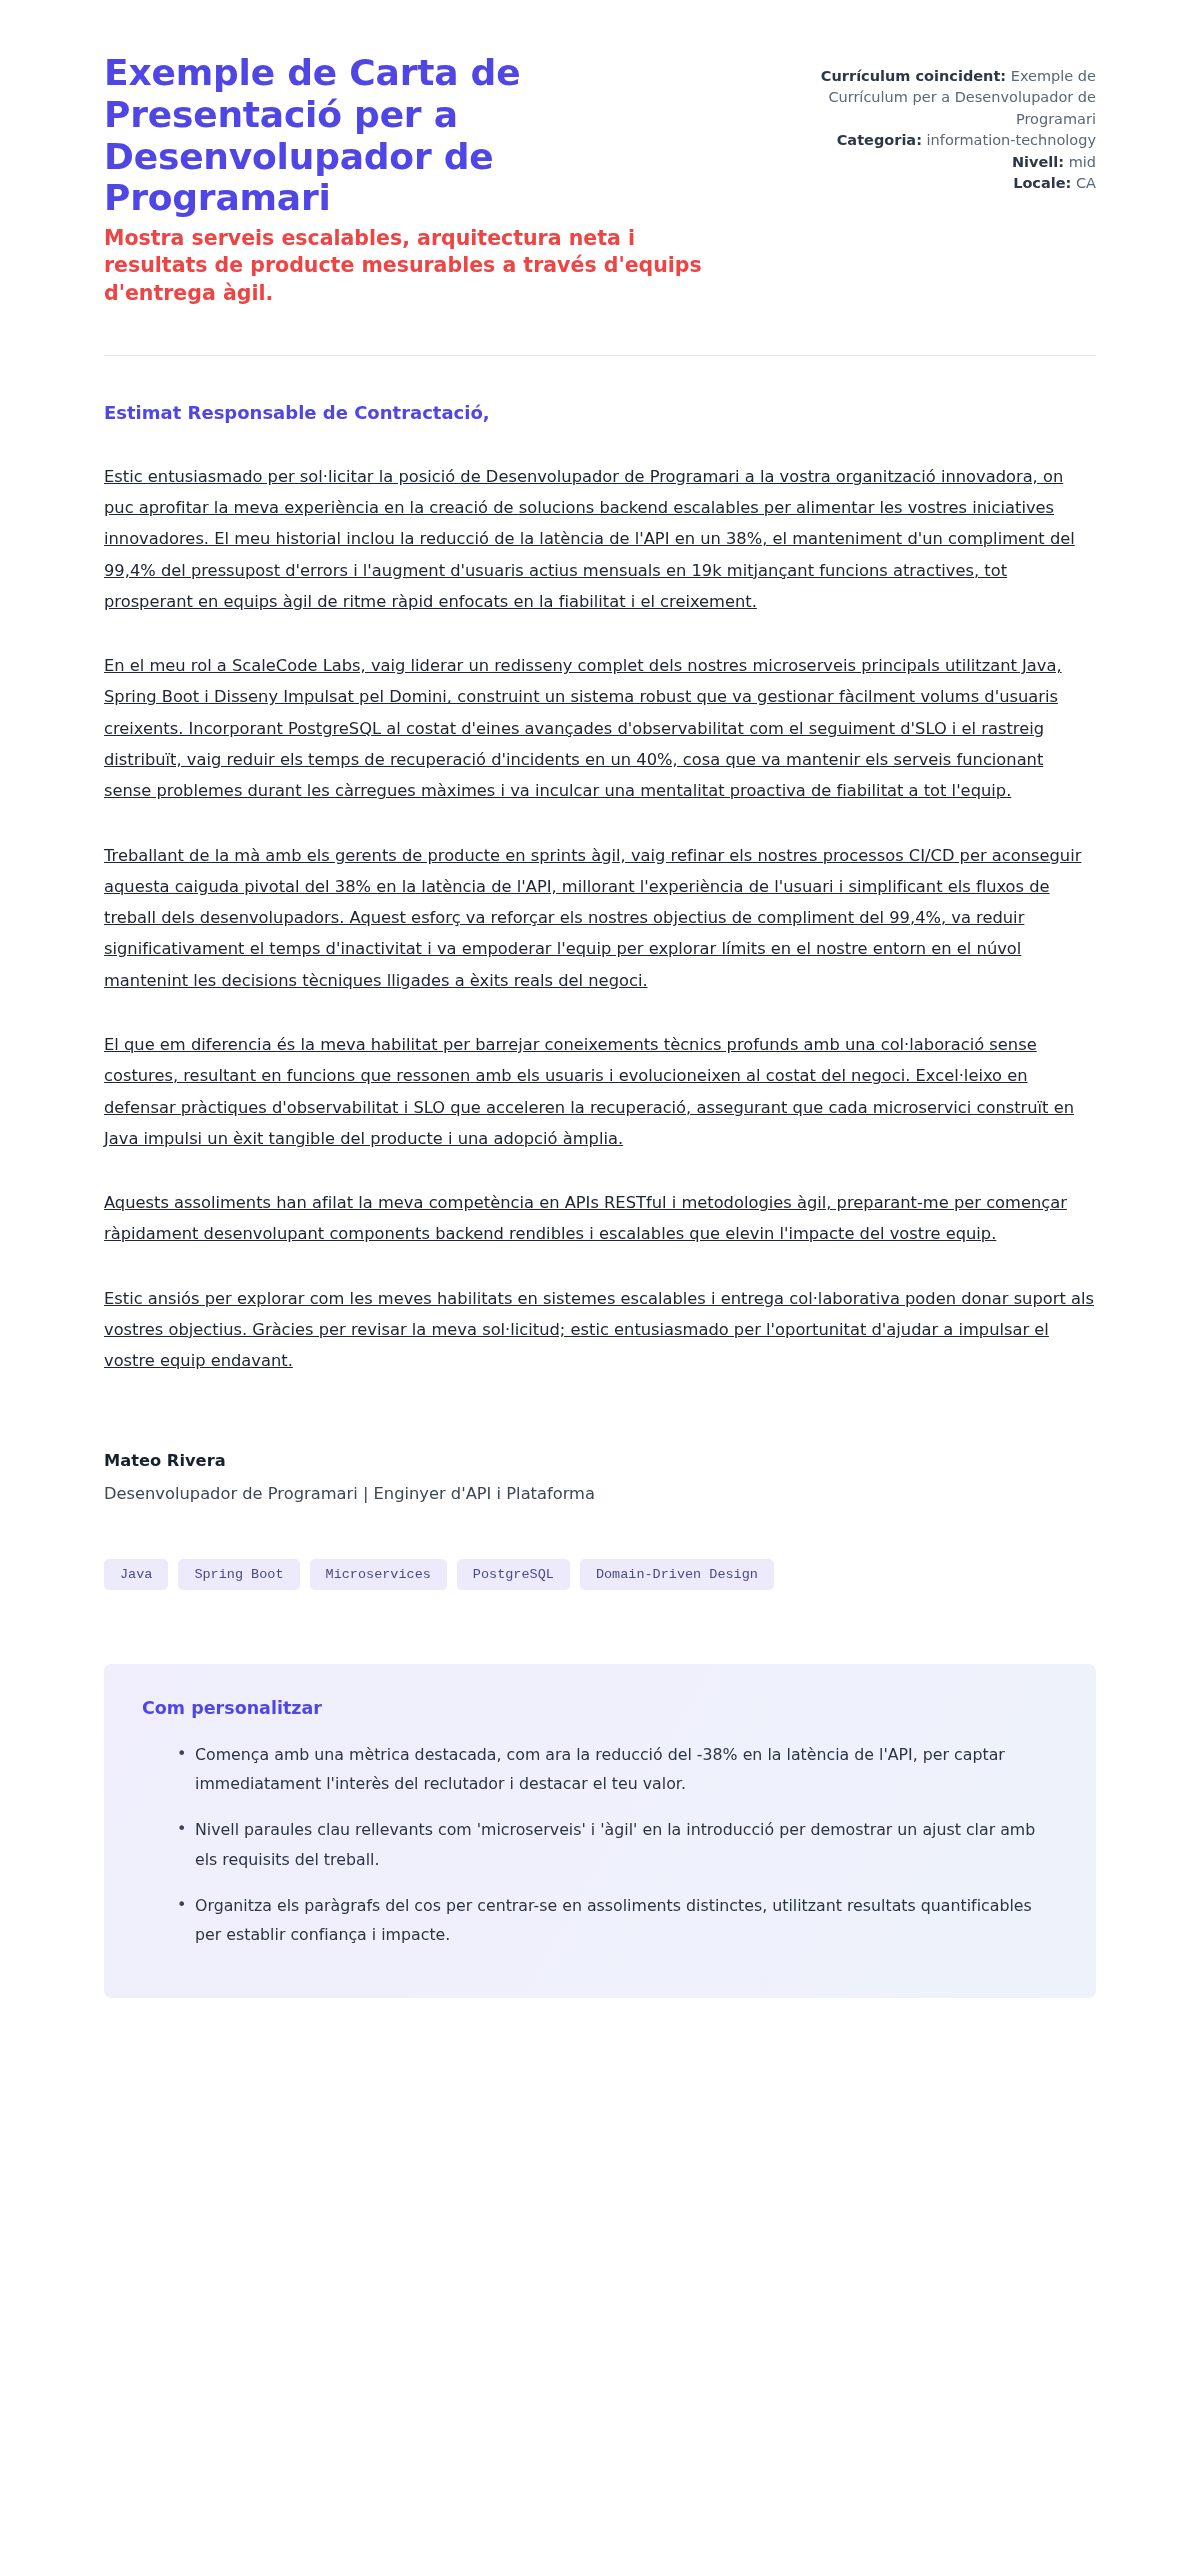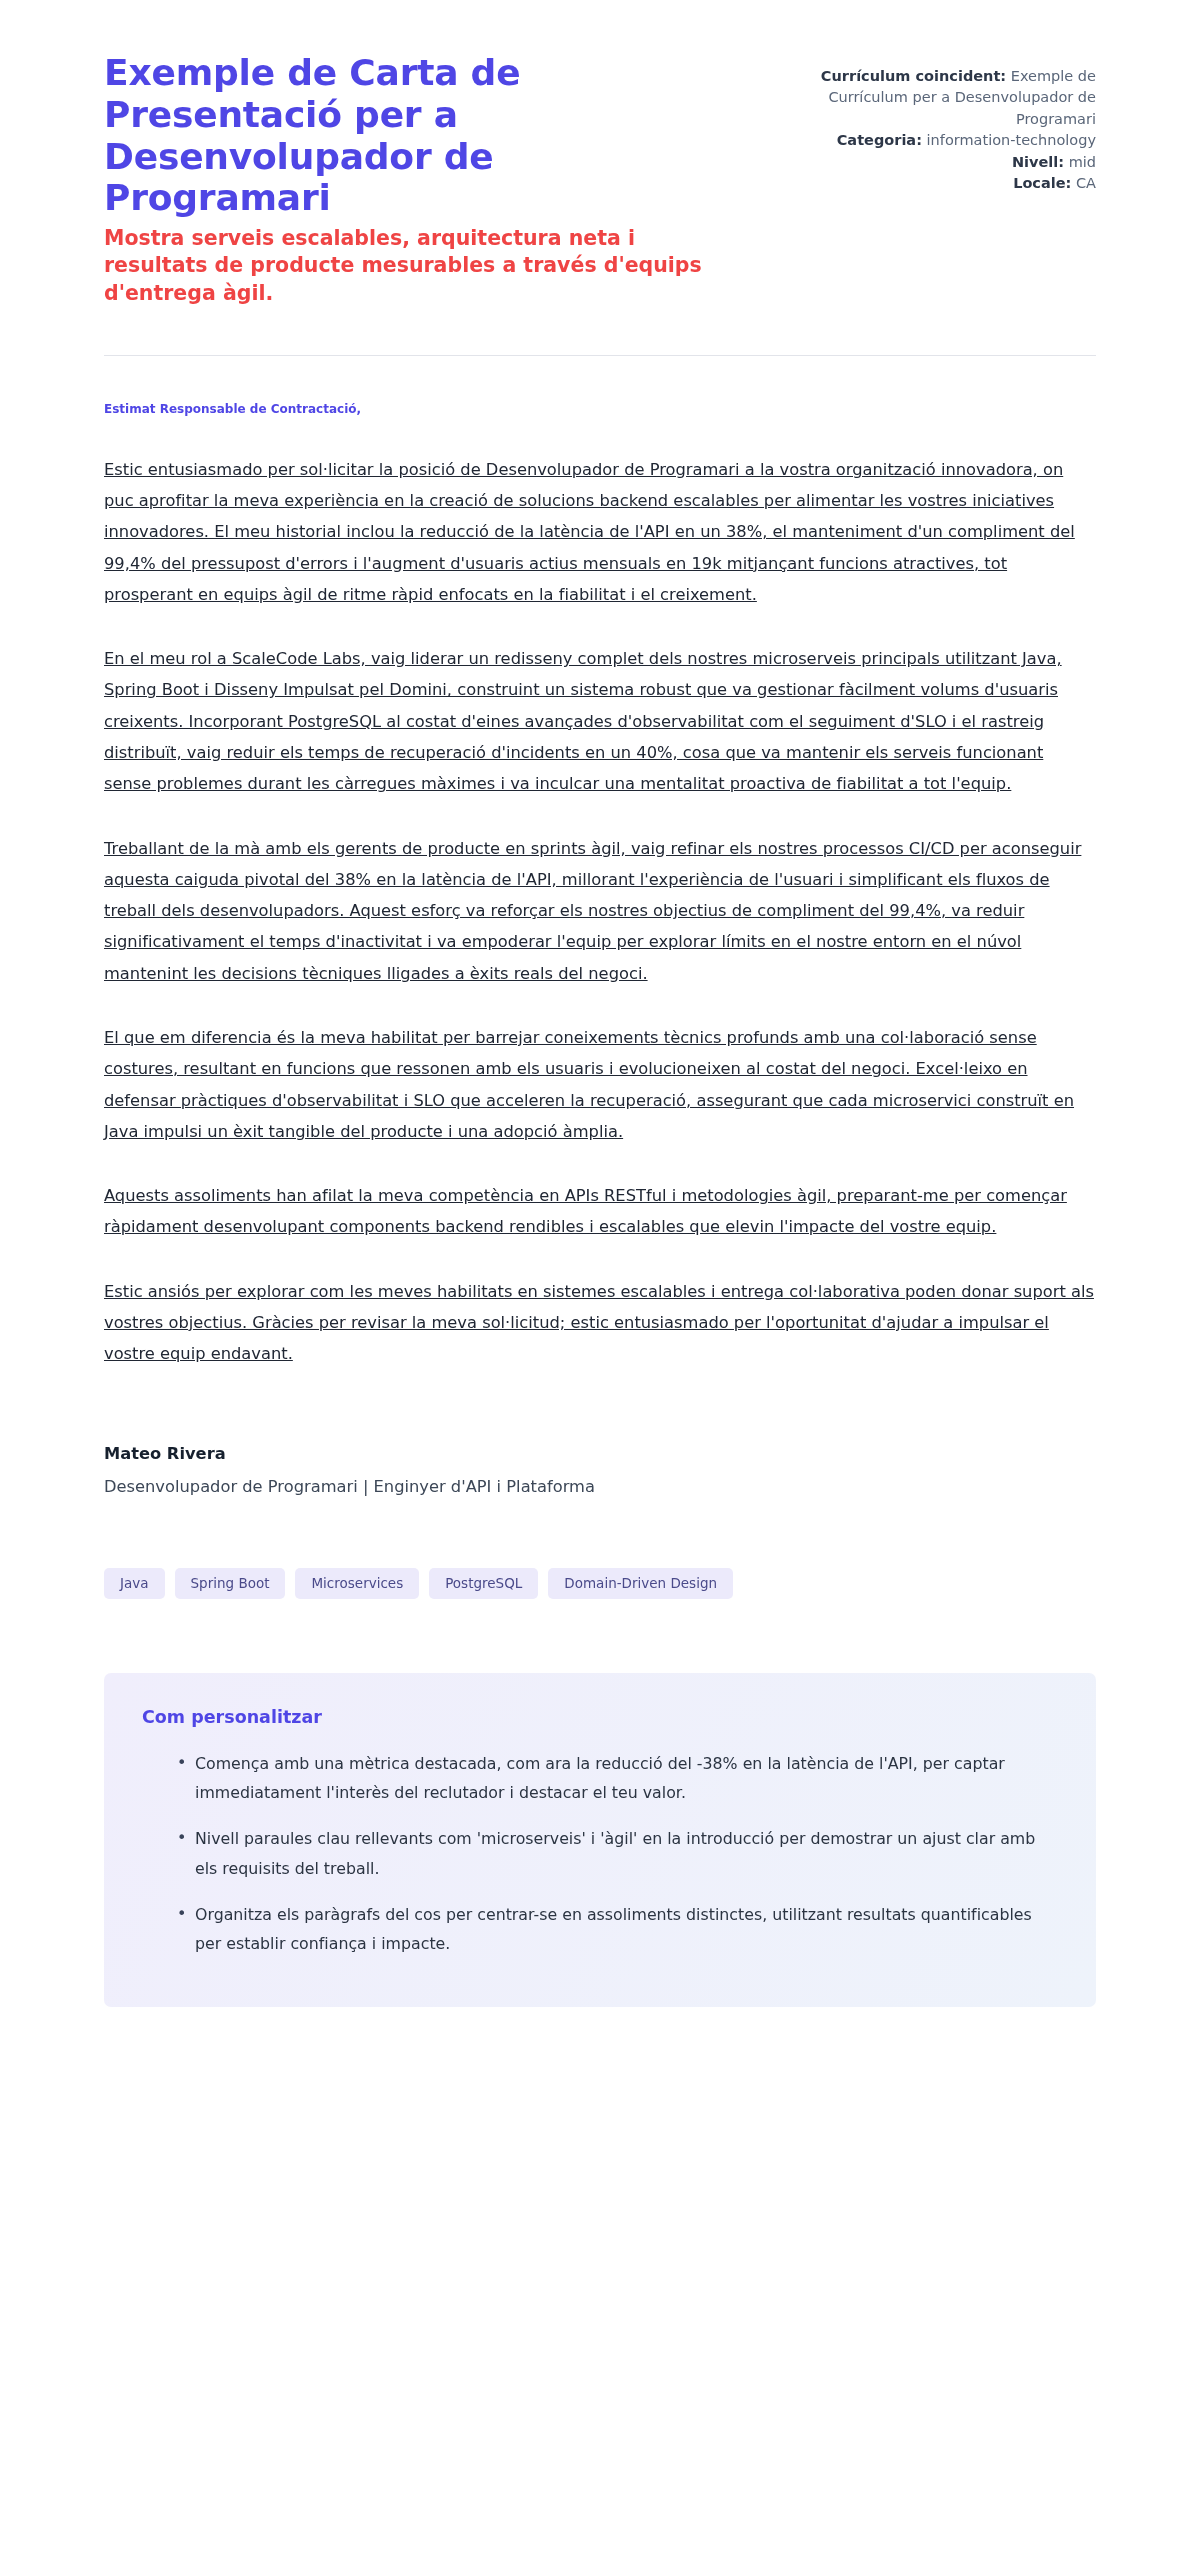--- a/index.html
+++ b/index.html
@@ -67,21 +67,21 @@
 
   hr.rule {
     border: 0;
     border-top: 1px solid #e2e4ea;
     margin: 48px 0 0 0;
   }
 
   
   .letter { padding-top: 46px; }
   .salutation {
-    font-size: 12px;
+    font-size: 18px;
     font-weight: bold;
     color: #4f46e5;
     margin: 0 0 38px 0;
   }
   .letter p.body-para {
     margin: 0 0 33px 0;
     font-size: 16.3px;
     line-height: 1.92;
     color: #202734;
     max-width: 990px;
@@ -97,24 +97,25 @@
     margin: 0 0 14px 0;
   }
   .sig-role {
     font-size: 16.3px;
     color: #3c4757;
     margin: 0;
   }
 
   
   .tags {
-    margin-top: 72px;
+    margin-top: 56px;
     display: flex;
     flex-wrap: wrap;
     gap: 10px;
+    font-family: Liberation Mono, monospace;
   }
   .tag {
     background: #eceafb;
     color: #4a4a8a;
     border-radius: 5px;
     font-size: 13.5px;
     padding: 9px 16px;
     line-height: 1;
     white-space: nowrap;
   }

